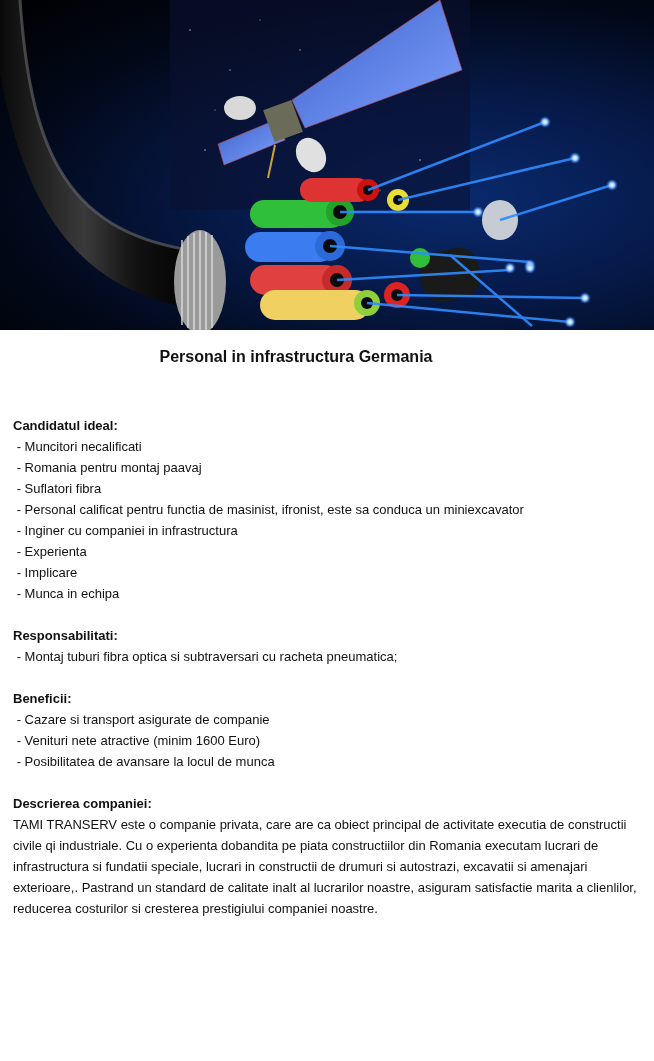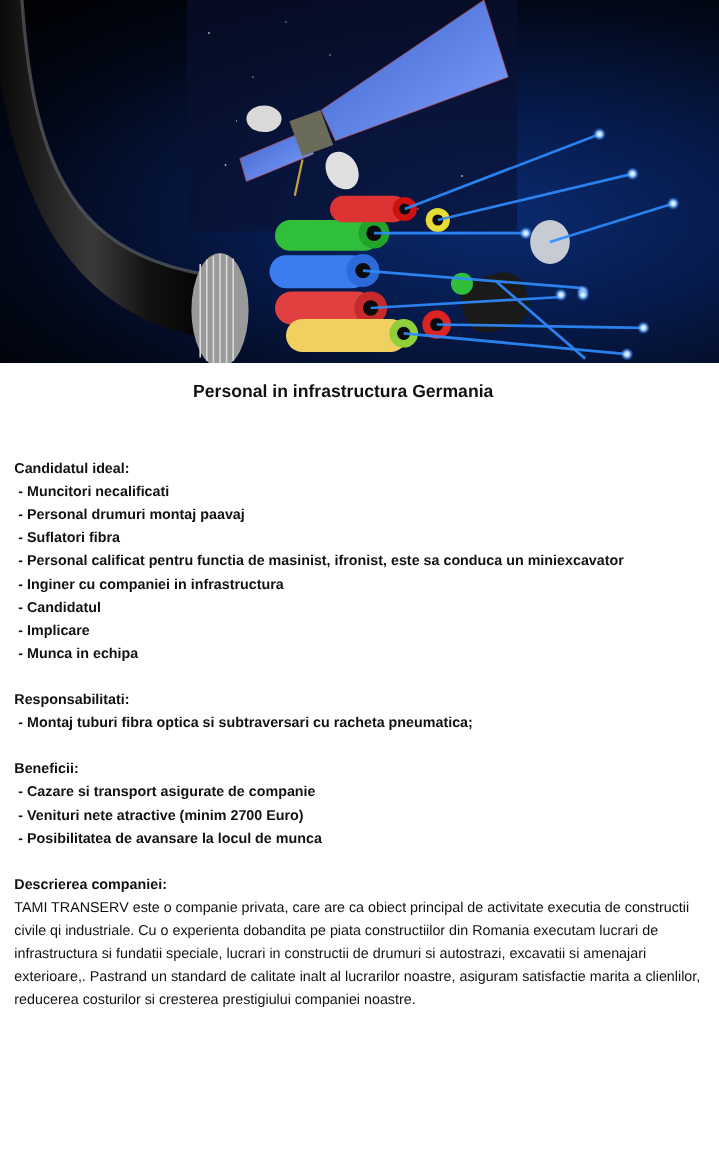--- a/index.html
+++ b/index.html
@@ -1,26 +1,26 @@
 <!DOCTYPE html>
 <html><head>
 <meta charset="utf-8">
 <style>
   html, body { margin: 0; padding: 0; background: #ffffff; }
   body { width: 654px; height: 1061px; overflow: hidden; position: relative;
          font-family: "Liberation Sans", sans-serif; color: #111111; }
   .banner { position: absolute; left: 0; top: 0; width: 654px; height: 330px; overflow: hidden;
             background: radial-gradient(ellipse at 70% 60%, #0a2a6e 0%, #061a4a 35%, #020818 70%, #000000 100%); }
   .banner svg { position: absolute; left: 0; top: 0; }
-  .title { position: absolute; top: 347px; left: 16px; width: 592px; text-align: center;
+  .title { position: absolute; top: 347px; left: 0; width: 592px; text-align: center;
            font-weight: bold; font-size: 16px; line-height: 20px; }
   .content { position: absolute; left: 13px; top: 415px; width: 630px;
              font-size: 13px; line-height: 21px; }
   .section-head { font-weight: bold; }
-  .item { white-space: pre-wrap; font-weight: bold; }
+  .item { white-space: pre-wrap; }
   .gap { height: 21px; }
   .para { }
 </style>
 </head>
 <body>
 
 <div class="banner">
   <svg width="654" height="330" viewBox="0 0 654 330">
     <defs>
       <linearGradient id="cableG" x1="0" y1="0" x2="1" y2="0">
@@ -124,38 +124,38 @@
     </g>
   </svg>
 </div>
 
 <div class="title">Personal in infrastructura Germania</div>
 
 <div class="content">
   <section>
     <div class="section-head">Candidatul ideal:</div>
     <div class="item"> - Muncitori necalificati</div>
-    <div class="item"> - Personal drumuri montaj paavaj</div>
+    <div class="item"> - Romania pentru montaj paavaj</div>
     <div class="item"> - Suflatori fibra</div>
     <div class="item"> - Personal calificat pentru functia de masinist, ifronist, este sa conduca un miniexcavator</div>
     <div class="item"> - Inginer cu companiei in infrastructura</div>
-    <div class="item"> - Candidatul</div>
+    <div class="item"> - Experienta</div>
     <div class="item"> - Implicare</div>
     <div class="item"> - Munca in echipa</div>
   </section>
   <div class="gap"></div>
   <section>
     <div class="section-head">Responsabilitati:</div>
     <div class="item"> - Montaj tuburi fibra optica si subtraversari cu racheta pneumatica;</div>
   </section>
   <div class="gap"></div>
   <section>
     <div class="section-head">Beneficii:</div>
     <div class="item"> - Cazare si transport asigurate de companie</div>
-    <div class="item"> - Venituri nete atractive (minim 2700 Euro)</div>
+    <div class="item"> - Venituri nete atractive (minim 1600 Euro)</div>
     <div class="item"> - Posibilitatea de avansare la locul de munca</div>
   </section>
   <div class="gap"></div>
   <section>
     <div class="section-head">Descrierea companiei:</div>
     <div class="para">TAMI TRANSERV este o companie privata, care are ca obiect principal de activitate executia de constructii civile qi industriale. Cu o experienta dobandita pe piata constructiilor din Romania executam lucrari de infrastructura si fundatii speciale, lucrari in constructii de drumuri si autostrazi, excavatii si amenajari exterioare,. Pastrand un standard de calitate inalt al lucrarilor noastre, asiguram satisfactie marita a clienlilor, reducerea costurilor si cresterea prestigiului companiei noastre.</div>
   </section>
 </div>
 
 </body></html>

